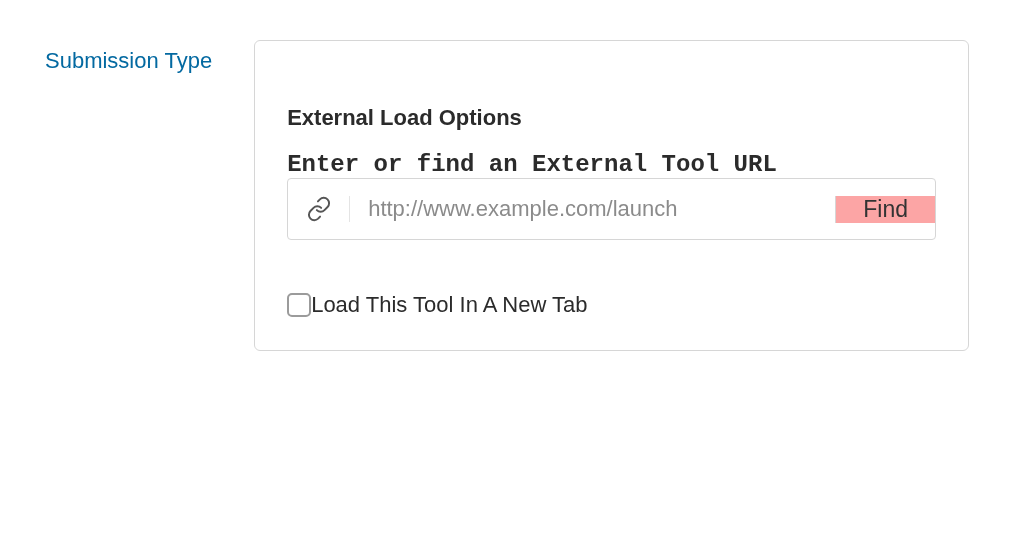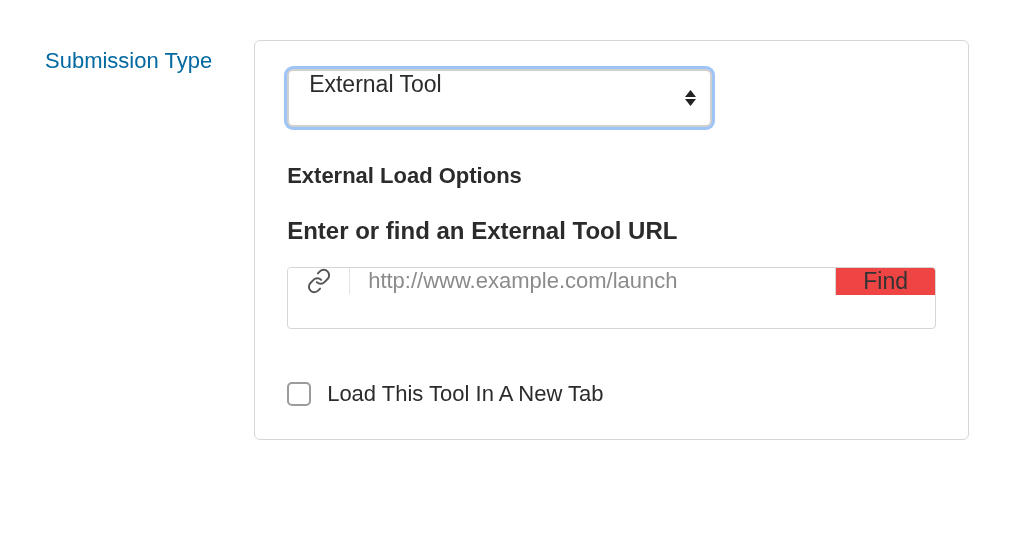--- a/index.html
+++ b/index.html
@@ -69,26 +69,27 @@
     .section-title {
       font-size: 22px;
       font-weight: 700;
       color: #2b2b2b;
       margin-top: 36px;
     }
     .section-subtitle {
       font-size: 24px;
       font-weight: 700;
       color: #2b2b2b;
-      margin-top: 28px;
+      margin-top: 20px;
+      font-family: Liberation Mono, monospace;
     }
     .url-row {
       display: flex;
-      align-items: flex-start;
-      margin-top: 22px;
+      align-items: center;
+      margin-top: 0;
       height: 62px;
       border: 1px solid #d6d6d6;
       border-radius: 4px;
       overflow: hidden;
     }
     .url-icon-box {
       width: 62px;
       display: flex;
       align-items: center;
       justify-content: center;
@@ -101,32 +102,31 @@
       outline: none;
       font-size: 22px;
       color: #333333;
       padding: 0 18px;
     }
     .url-input::placeholder {
       color: #8b8b8b;
     }
     .find-button {
       width: 100px;
-      background: #ef4444;
+      background: #fca5a5;
       border: none;
       border-left: 1px solid #d6d6d6;
       font-size: 23px;
       color: #333333;
       cursor: pointer;
     }
     .checkbox-row {
       display: flex;
       align-items: center;
       margin-top: 52px;
-      gap: 16px;
     }
     .checkbox-input {
       width: 24px;
       height: 24px;
       border: 2px solid #9b9b9b;
       border-radius: 5px;
       appearance: none;
       -webkit-appearance: none;
       cursor: pointer;
       background: #ffffff;
@@ -138,31 +138,20 @@
     }
   </style>
 </head>
 <body>
 
 <div class="form-row">
   <div class="field-label">Submission Type</div>
 
   <div class="options-box">
 
-    <div class="select-wrap">
-      <div class="select-input">External Tool</div>
-      <div class="select-arrows">
-        <svg width="11" height="7" viewBox="0 0 11 7">
-            <polygon points="5.5,0 11,7 0,7" fill="#222"></polygon>
-          </svg>
-        <svg width="11" height="7" viewBox="0 0 11 7" style="margin-top:2px;">
-            <polygon points="0,0 11,0 5.5,7" fill="#222"></polygon>
-          </svg>
-      </div>
-    </div>
 
     <div class="section-title">External Load Options</div>
 
     <div class="section-subtitle">Enter or find an External Tool URL</div>
 
     <div class="url-row">
       <div class="url-icon-box">
         <svg width="26" height="26" viewBox="0 0 24 24" fill="none" stroke="#555" stroke-width="1.8" stroke-linecap="round" stroke-linejoin="round">
           <path d="M10 13a5 5 0 0 0 7.07 0l2.83-2.83a5 5 0 0 0-7.07-7.07L11 5"></path>
           <path d="M14 11a5 5 0 0 0-7.07 0L4.1 13.83a5 5 0 0 0 7.07 7.07L13 19"></path>

